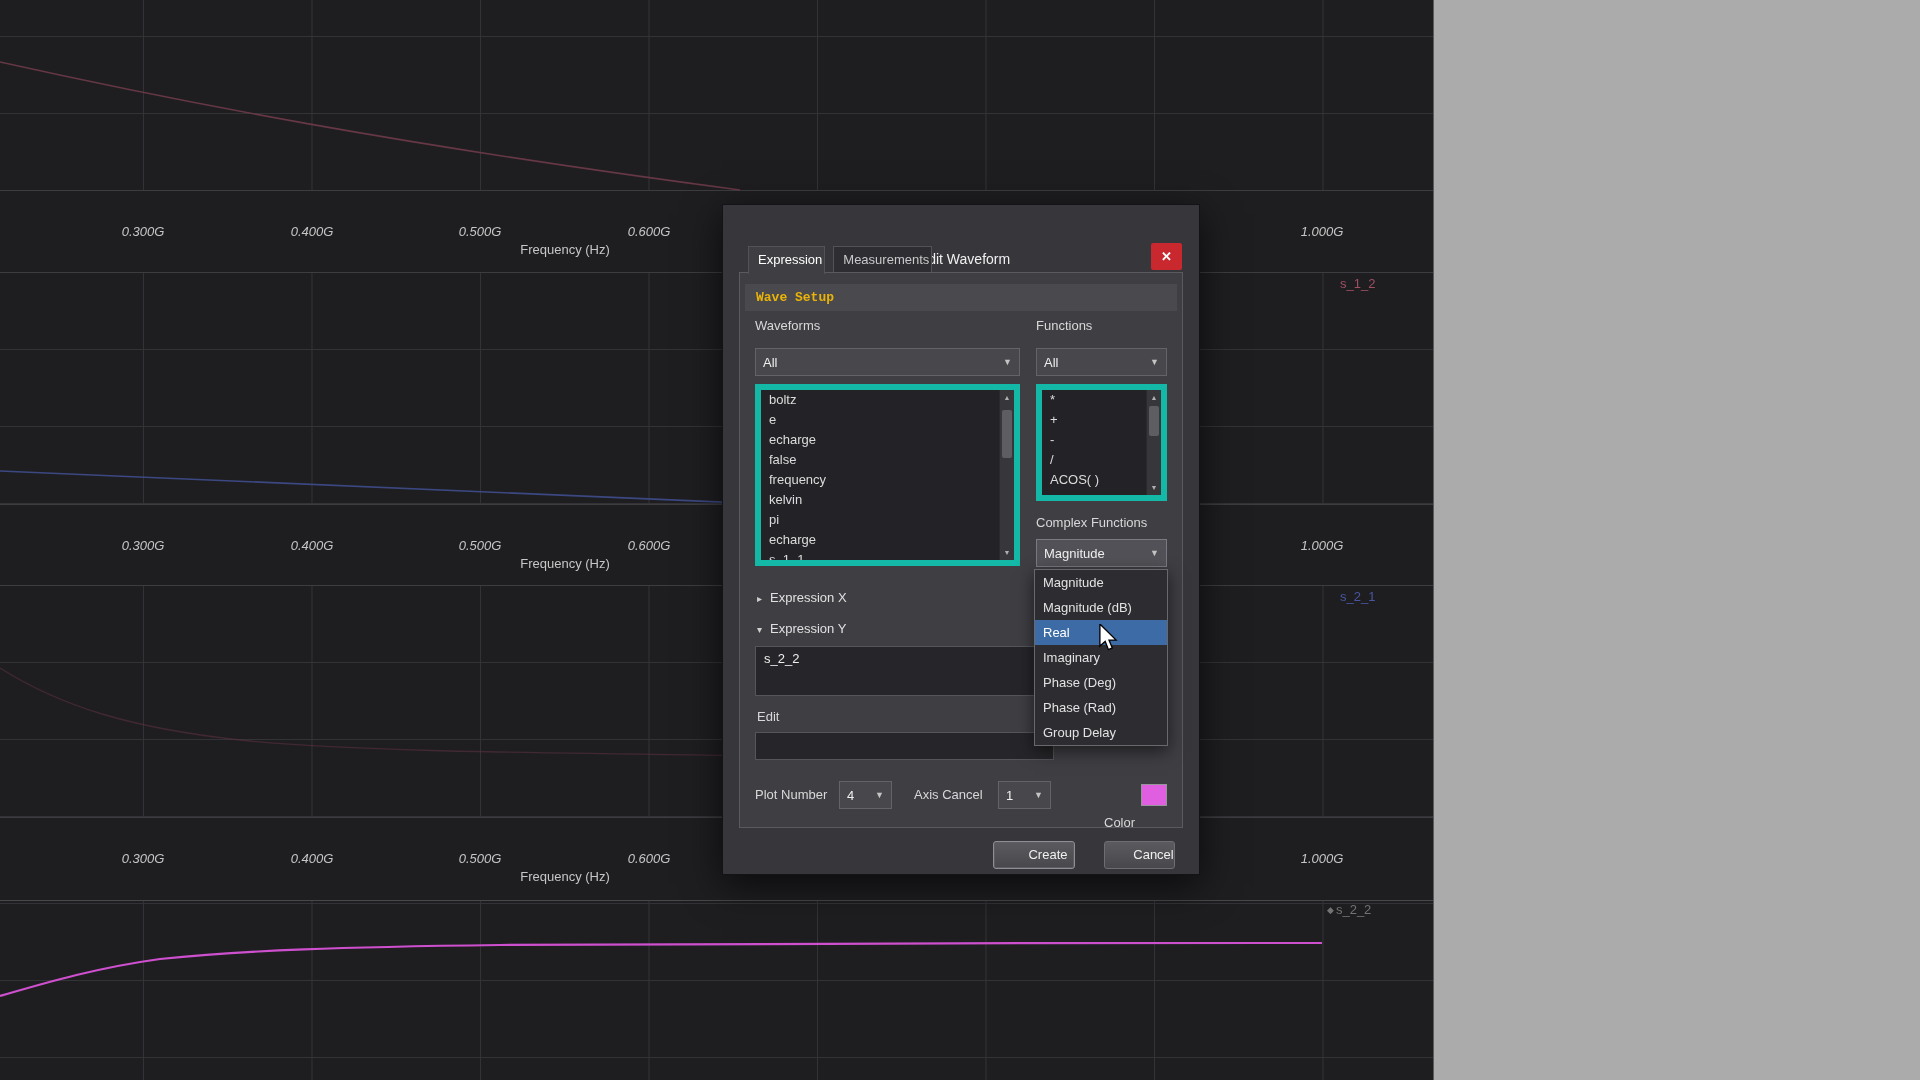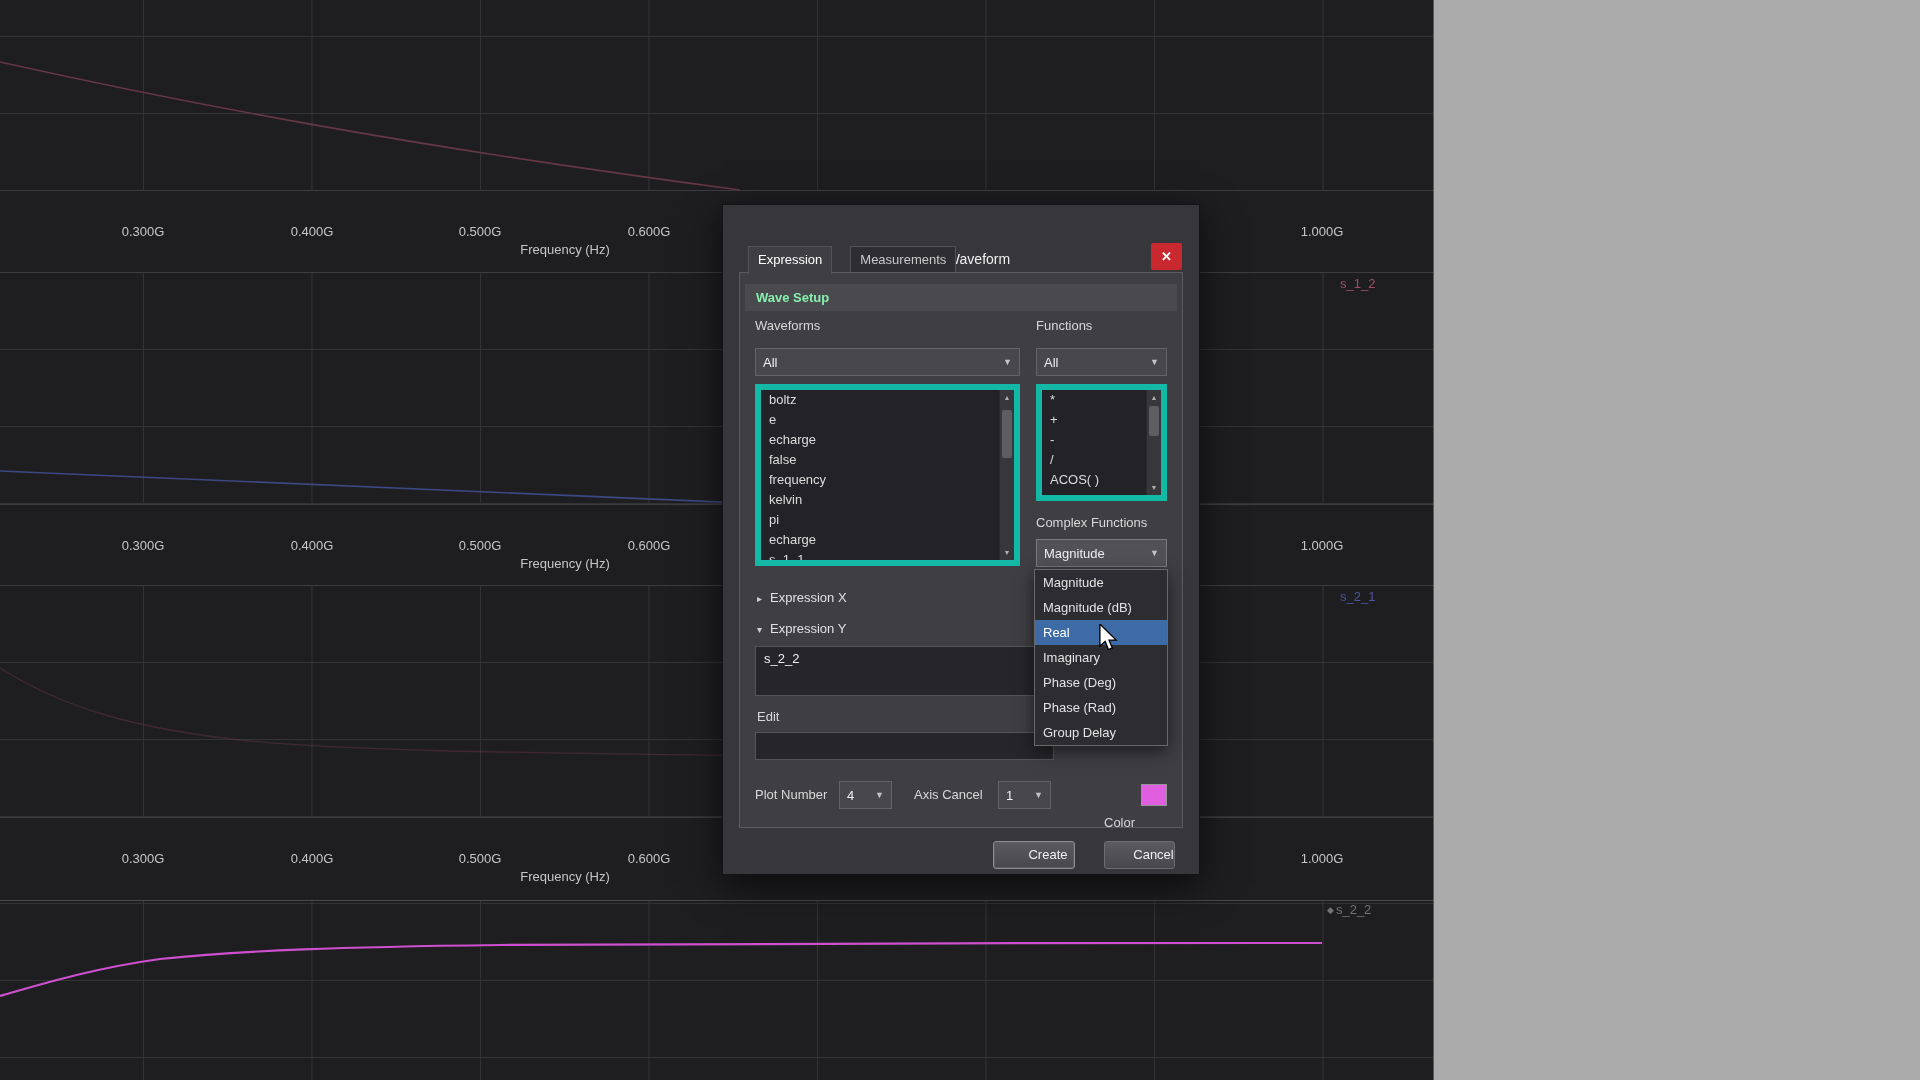--- a/index.html
+++ b/index.html
@@ -19,21 +19,21 @@
       linear-gradient(to right, #333337 1px, transparent 1px),
       linear-gradient(to bottom, #333337 1px, transparent 1px);
     background-size:168.5px 100%, 100% 77px;
     border-bottom:1px solid #3d3d41;
   }
   .grid1 { top:0;   height:191px; background-position:143px 0, 0 36px; }
   .grid2 { top:272px; height:233px; background-position:143px 0, 0 76px; border-top:1px solid #3d3d41; }
   .grid3 { top:585px; height:233px; background-position:143px 0, 0 76px; border-top:1px solid #3d3d41; }
   .grid4 { top:900px; height:180px; background-position:143px 0, 0 79px; border-top:1px solid #48484c; border-bottom:none; }
 
-  .tick { position:absolute; transform:translateX(-50%); font-size:13px; color:#c6c6c6; white-space:nowrap; }
+  .tick { position:absolute; transform:translateX(-50%); font-size:13px; color:#c6c6c6; white-space:nowrap;font-style:italic; }
   .freq-label { position:absolute; left:565px; transform:translateX(-50%); font-size:13px; color:#c6c6c6; white-space:nowrap; }
 
   .curves { position:absolute; left:0; top:0; pointer-events:none; }
 
   .series-label { position:absolute; font-size:13px; white-space:nowrap; }
   .lbl-s12 { left:1340px; top:276px; color:#a04f63; }
   .lbl-s21 { left:1340px; top:589px; color:#4a55a2; }
   .lbl-s22 { left:1327px; top:902px; color:#737373; }
   .lbl-s22 .marker { font-size:9px; vertical-align:1px; margin-right:2px; }
 
@@ -49,33 +49,33 @@
   .titlebar { position:absolute; left:7px; top:0; right:0; height:34px;margin-top:37px; }
   .dlg-title { position:absolute; left:0; right:0; top:9px; text-align:center; color:#f0f0f0; font-size:14px; }
   .close-btn {
     position:absolute; right:17px; top:1px; width:31px; height:27px;
     background:#c8282e; border-radius:2px; display:flex; align-items:center; justify-content:center;
     color:#fff; font-size:13px; font-weight:bold;
   }
 
   .tabs { position:absolute; left:25px; top:41px; height:27px; display:flex; }
   .tab {
-    padding:5px 9px 0 9px; font-size:13px; color:#c9c9c9;
-    background:#2d2d32; border:1px solid #525257; border-bottom:none; margin-right:18px; height:27px;
+    padding:5px 2px 0 9px; font-size:13px; color:#c9c9c9;
+    background:#2d2d32; border:1px solid #525257; border-bottom:none; margin-right:8px; height:27px;
   }
   .tab.active { background:#3e3e43; color:#ffffff; height:28px; z-index:2; }
 
   .panel {
     position:absolute; left:16px; top:67px; width:444px; height:556px;
     background:#3e3e43; border:1px solid #5a5a5f;
   }
 
   .section-header {
     position:absolute; left:5px; top:11px; width:432px; height:27px;
-    background:#49494e; color:#86efac; font-weight:bold; line-height:27px; padding-left:11px;
+    background:#49494e; color:#eab308; font-weight:bold; line-height:27px; padding-left:11px;font-family:Liberation Mono, monospace;
   }
   .field-label { position:absolute; color:#d8d8d8; white-space:nowrap; }
 
   .combo {
     position:absolute; height:28px; background:#47474c; border:1px solid #636368;
     color:#efefef; display:flex; align-items:center; padding:0 7px; cursor:default;
   }
   .combo .arrow { margin-left:auto; font-size:9px; color:#c4c4c4; padding-left:6px; }
   .combo.open { background:#515157; border-color:#7a7a80; }
 

